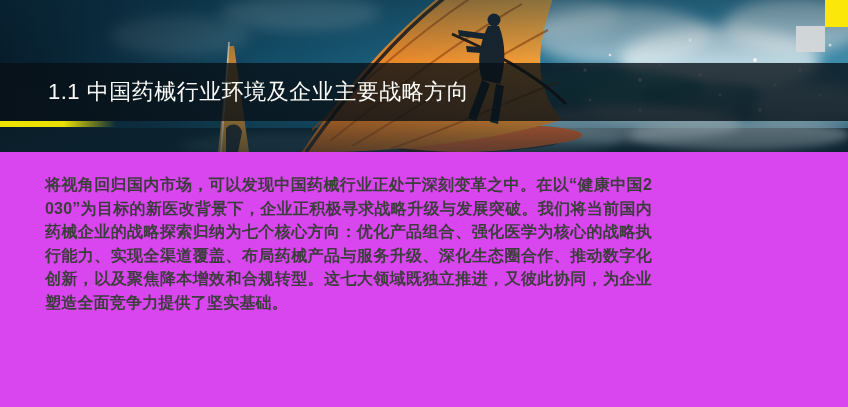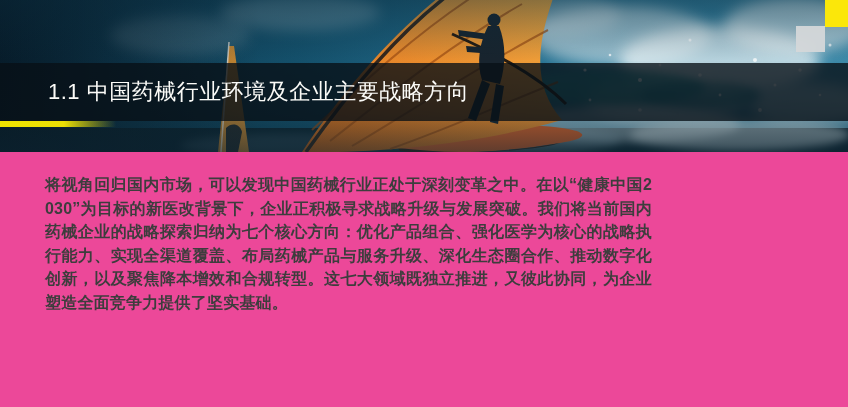--- a/index.html
+++ b/index.html
@@ -2,21 +2,21 @@
 <html><head>
 <meta charset="utf-8">
 <style>
   html, body {
     margin: 0; padding: 0;
     width: 848px; height: 407px;
     overflow: hidden;
     background: #ffffff;
     font-family: "Liberation Sans", sans-serif;
   }
-  .slide { position: relative; width: 848px; height: 407px; background: #ec4899; }
+  .slide { position: relative; width: 848px; height: 407px; background: #d946ef; }
 
   
   .banner { position: absolute; top: 0; left: 0; width: 848px; height: 152px; overflow: hidden; }
   .banner svg { position: absolute; top: 0; left: 0; display: block; }
 
   .titlebar {
     position: absolute; top: 63px; left: 0;
     width: 848px; height: 58px;
     background: rgba(8, 16, 22, 0.78);
     display: flex; align-items: center;

